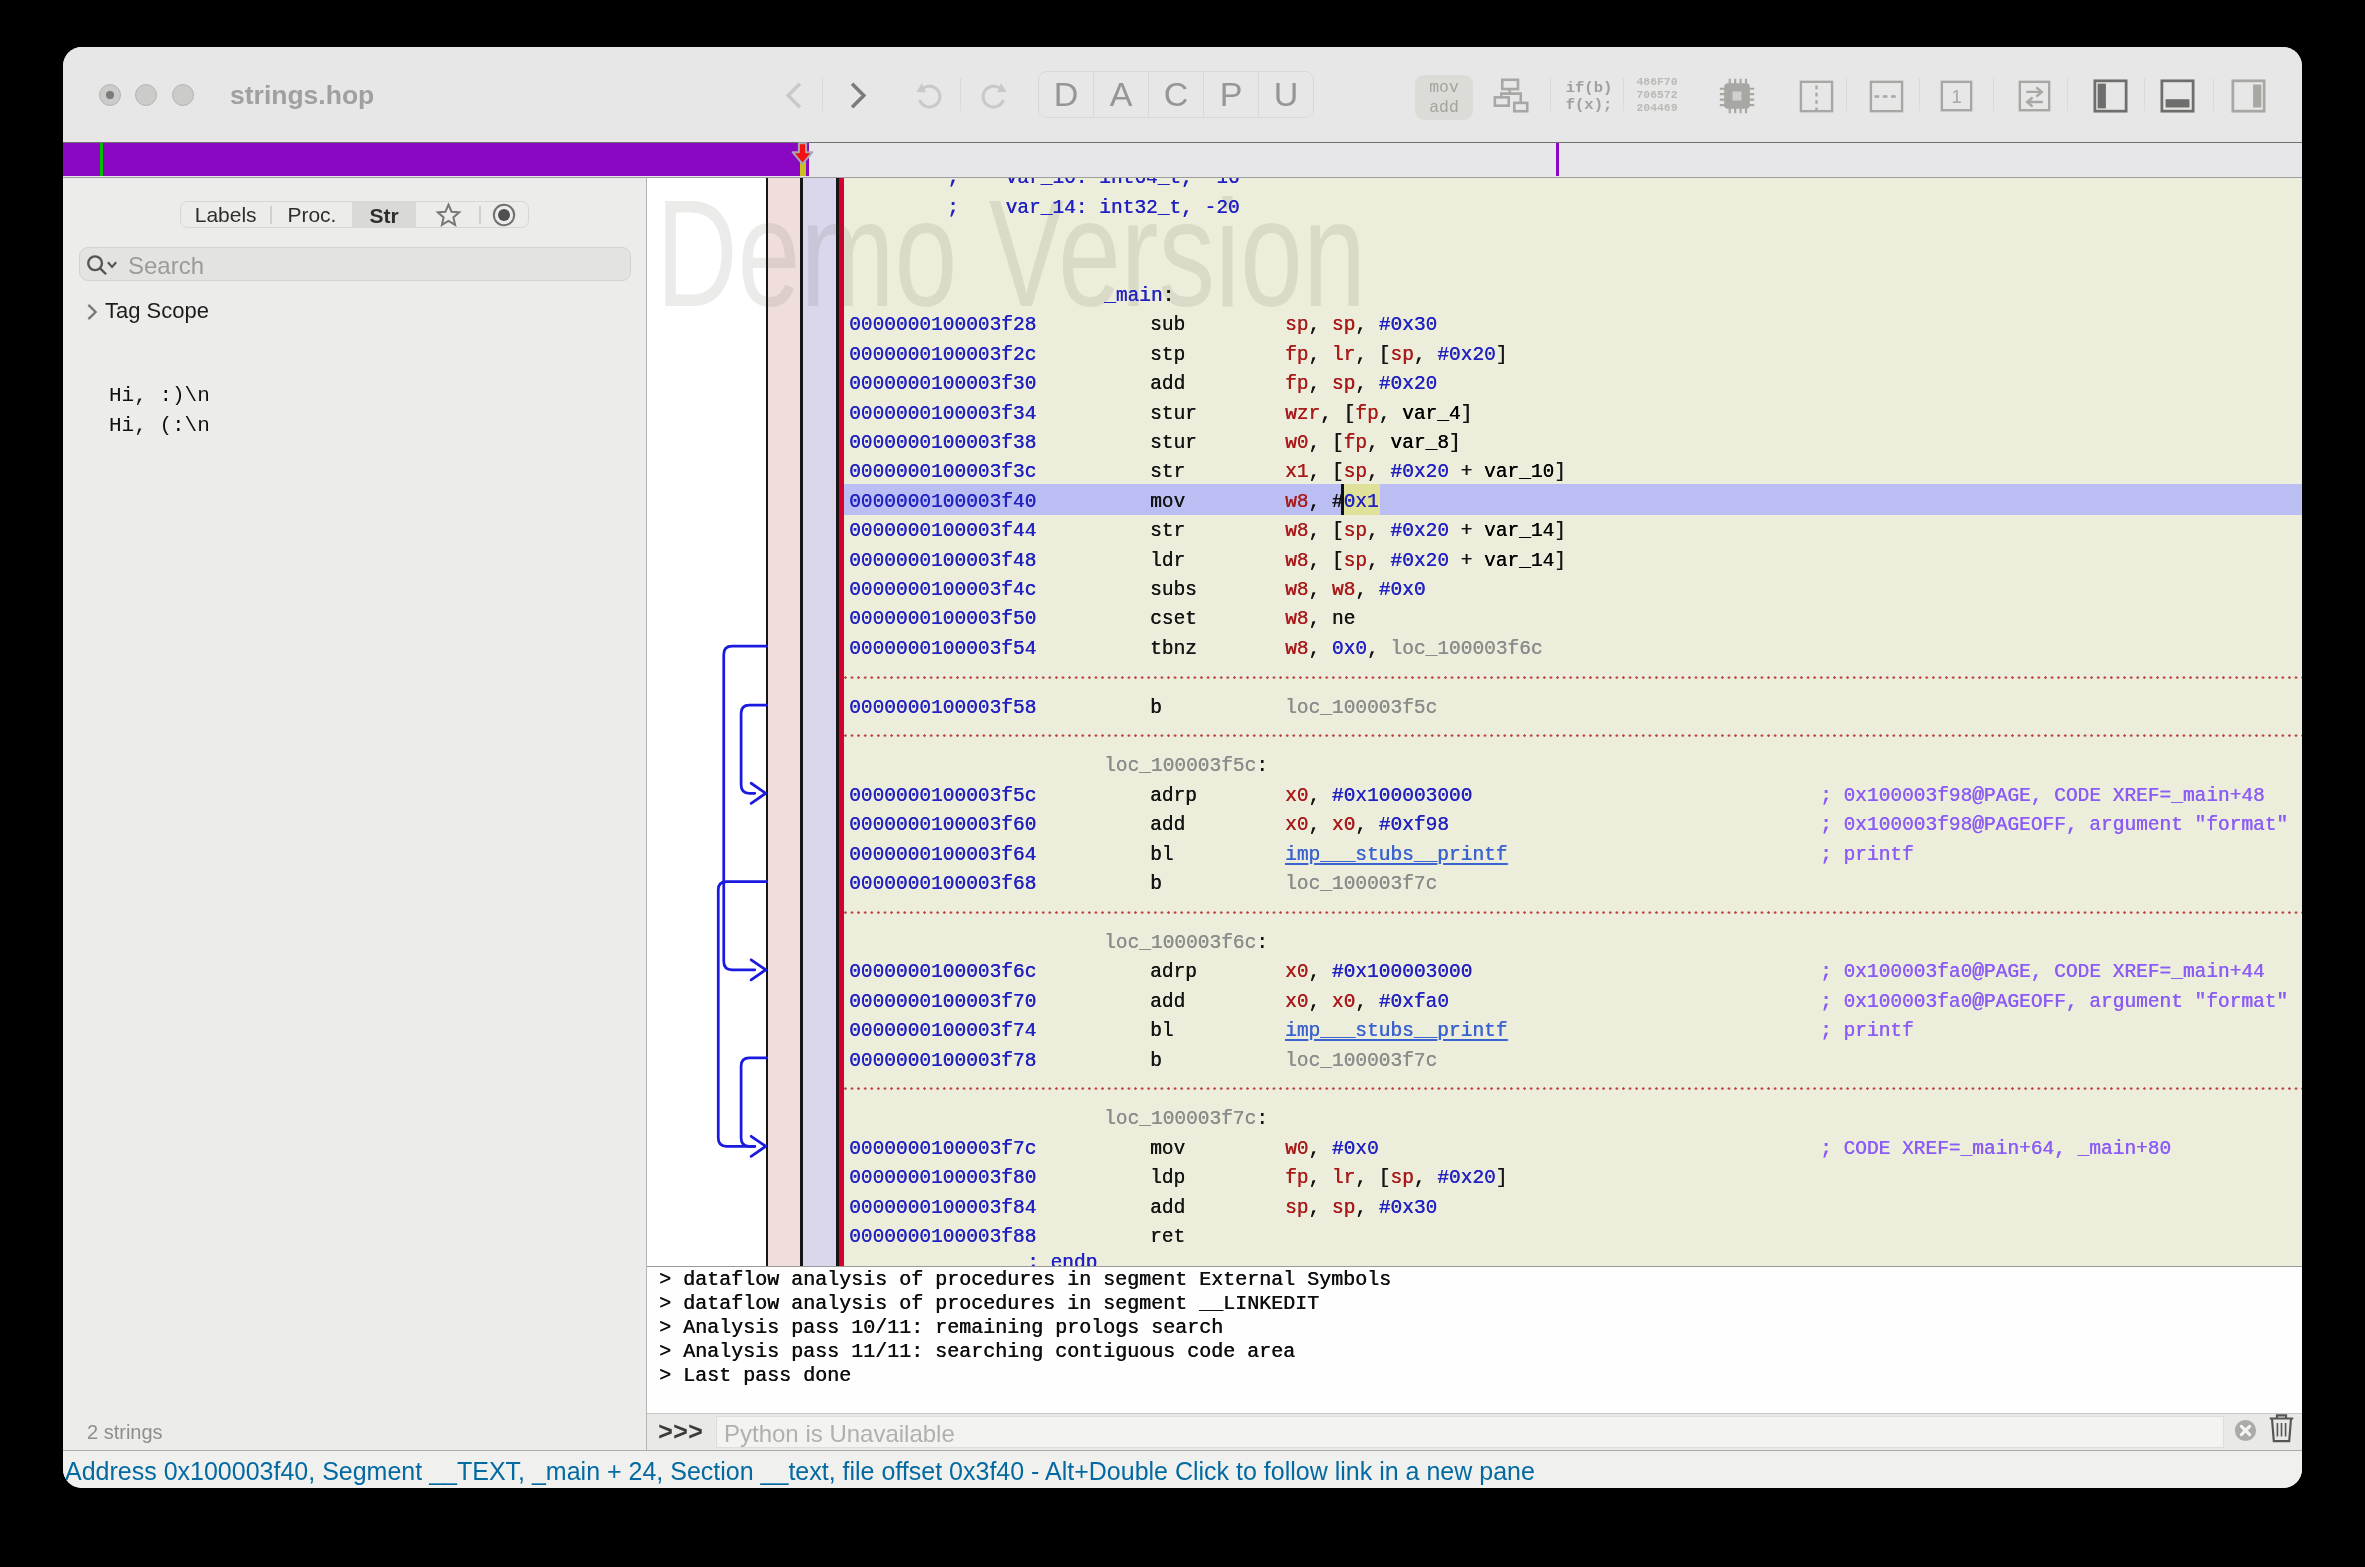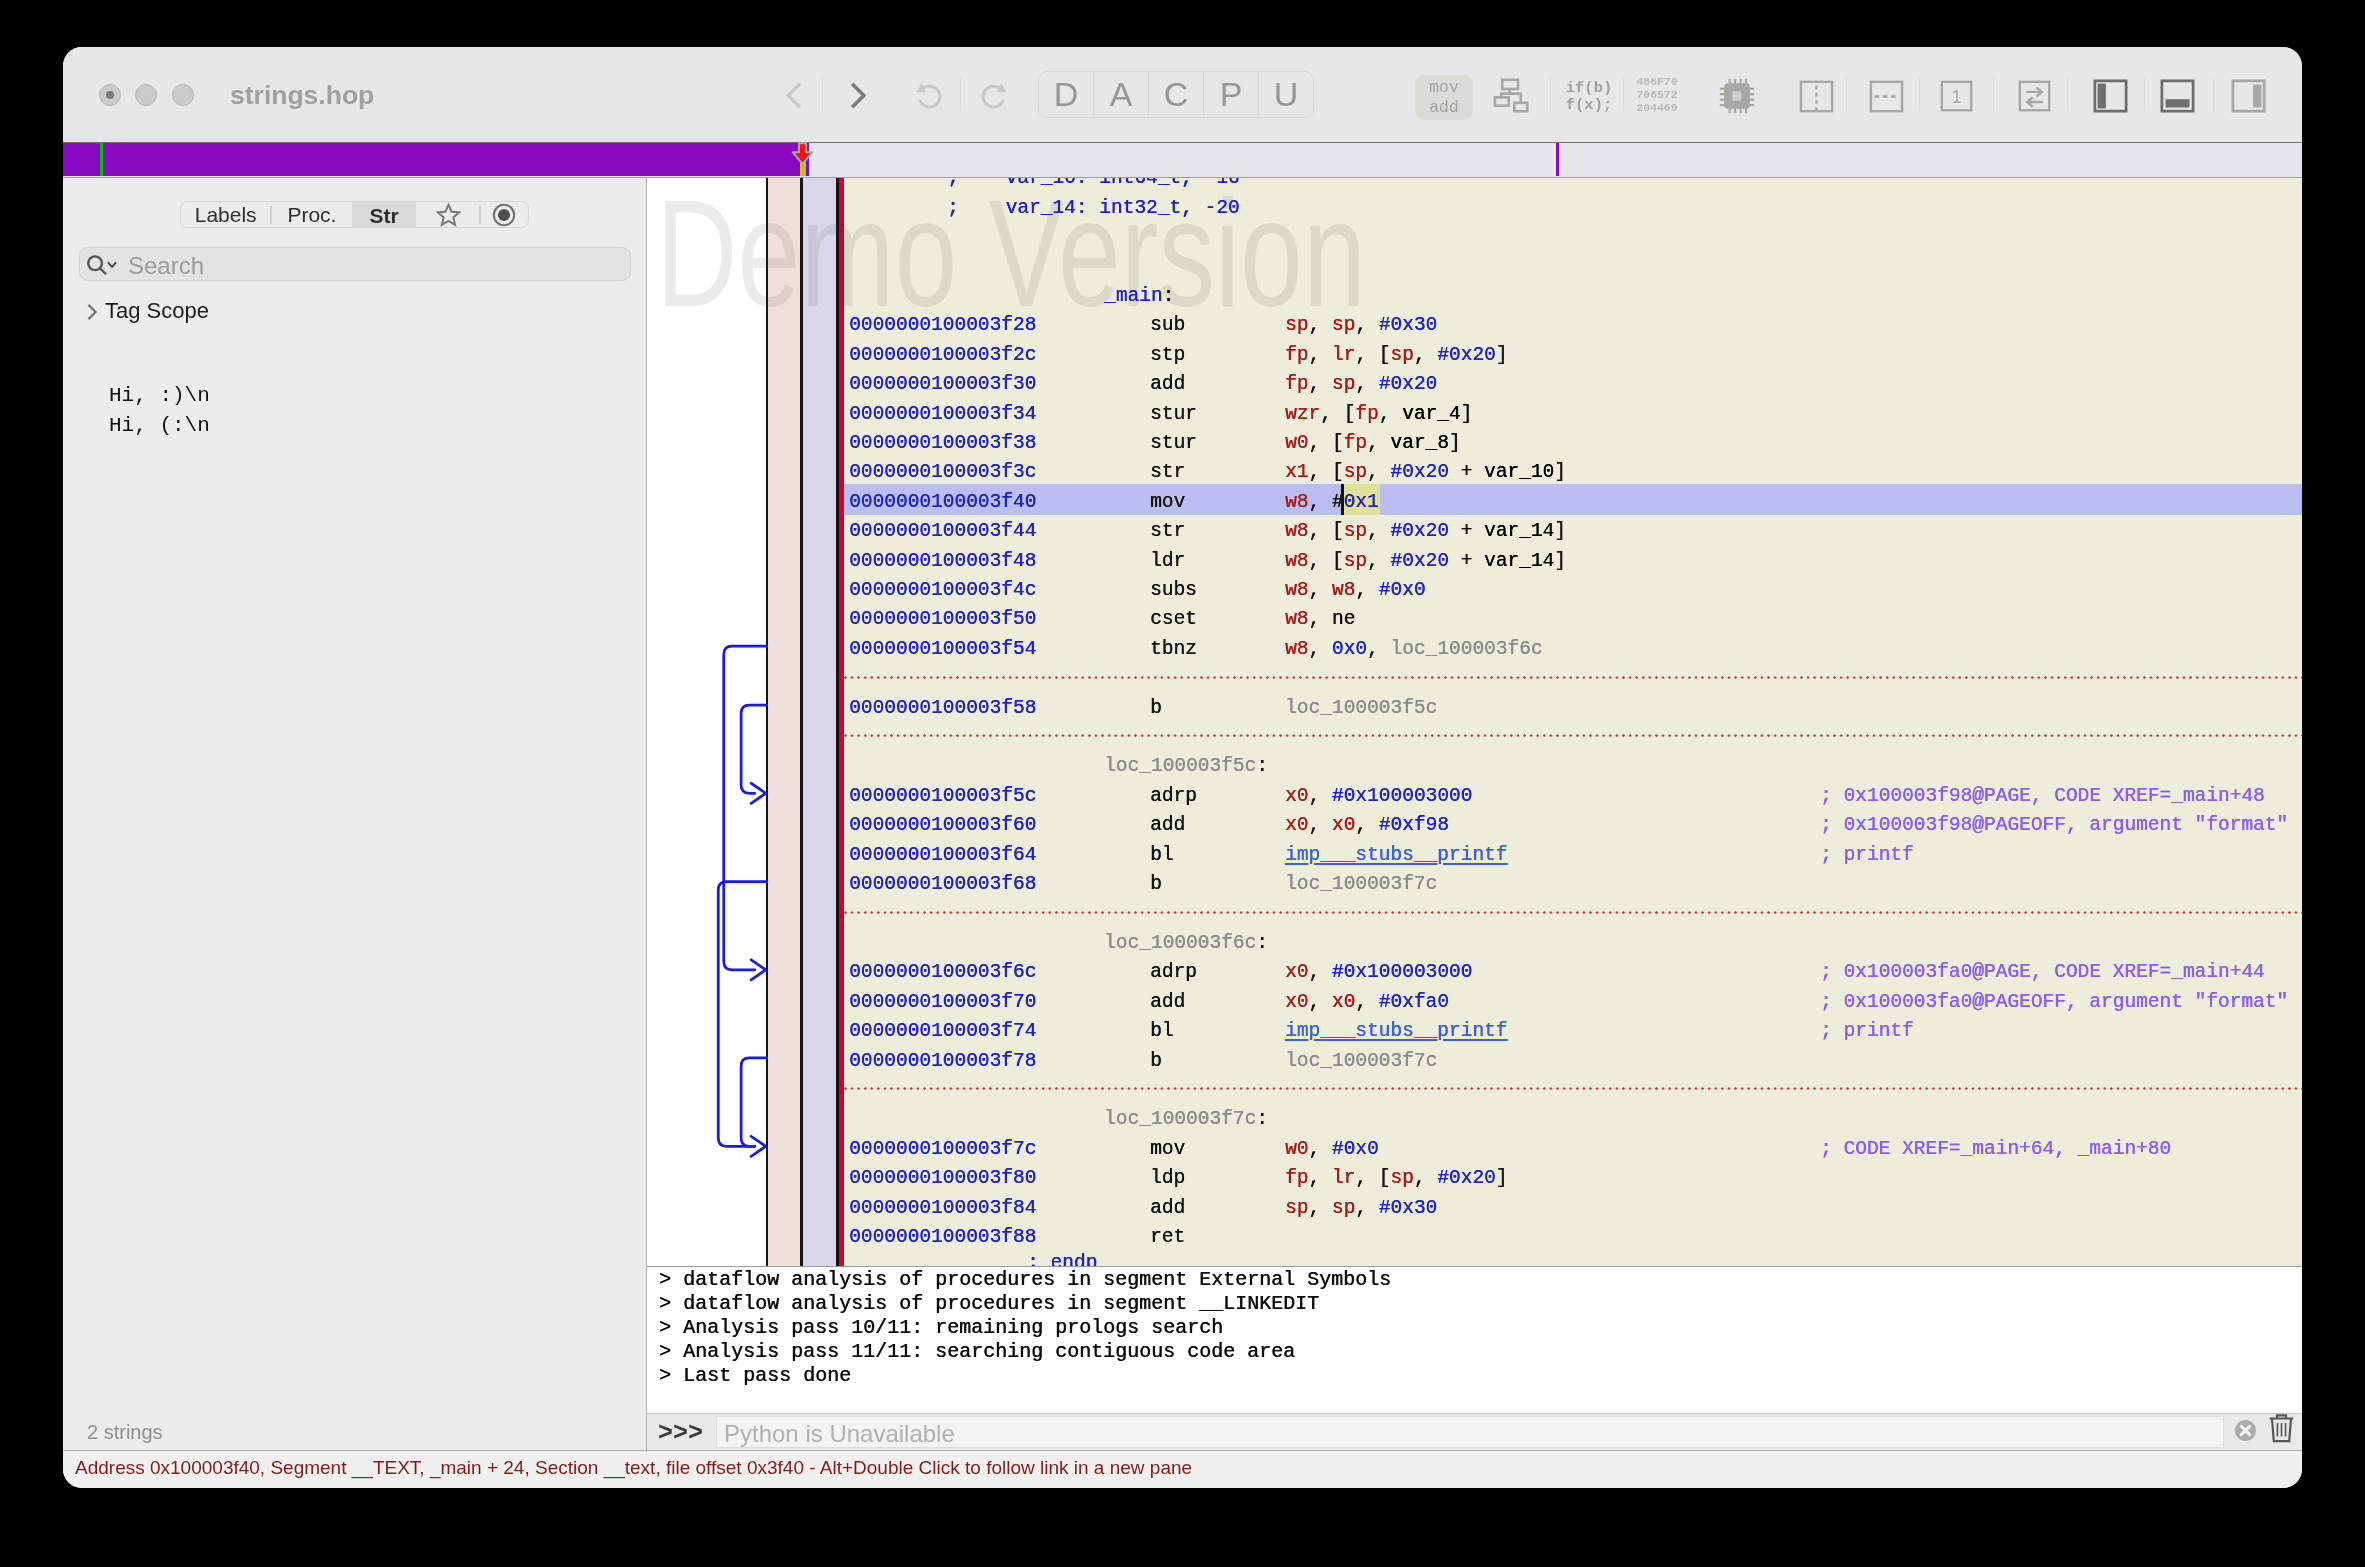--- a/index.html
+++ b/index.html
@@ -239,14 +239,14 @@
     <svg style="position:absolute;left:2204px;top:1365px" width="29" height="32" viewBox="0 0 32 35">
 <g fill="none" stroke="#565656" stroke-width="2.4">
 <path d="M3 7 h26"></path>
         <path d="M11 7 V3.5 h10 V7"></path>
 <path d="M5.5 7 l2 25 h17 l2-25"></path>
 <path d="M11.5 12 v15 M16 12 v15 M20.5 12 v15" stroke-width="1.8"></path>
       </g>
     </svg>
 
   <div style="position:absolute;left:0;top:1403px;width:100%;height:38px;background:#f0f0ee;border-top:0.9px solid #acacaa"></div>
-  <div style="position:absolute;left:12px;top:1410px;font-size:19px;color:#7f1d1d">Address 0x100003f40, Segment __TEXT, _main + 24, Section __text, file offset 0x3f40 - Alt+Double Click to follow link in a new pane</div>
+  <div style="position:absolute;left:2px;top:1410px;font-size:25px;color:#0369a1">Address 0x100003f40, Segment __TEXT, _main + 24, Section __text, file offset 0x3f40 - Alt+Double Click to follow link in a new pane</div>
 </div>
 
 </body></html>

